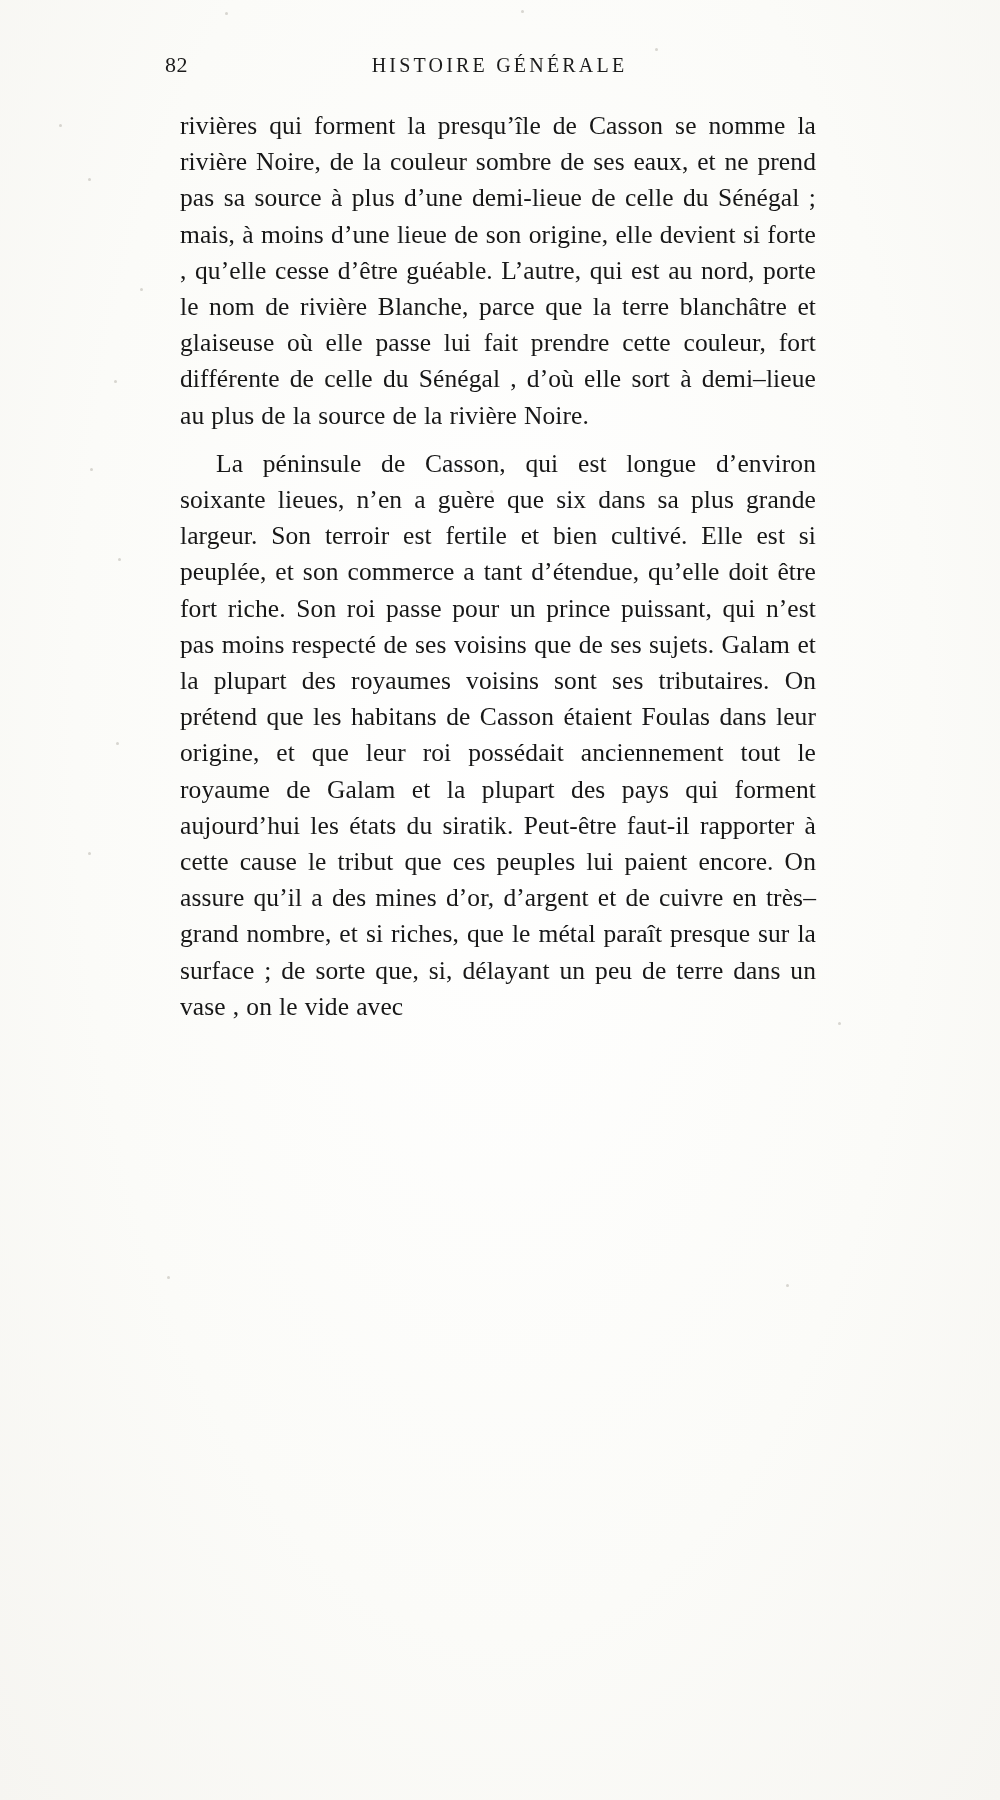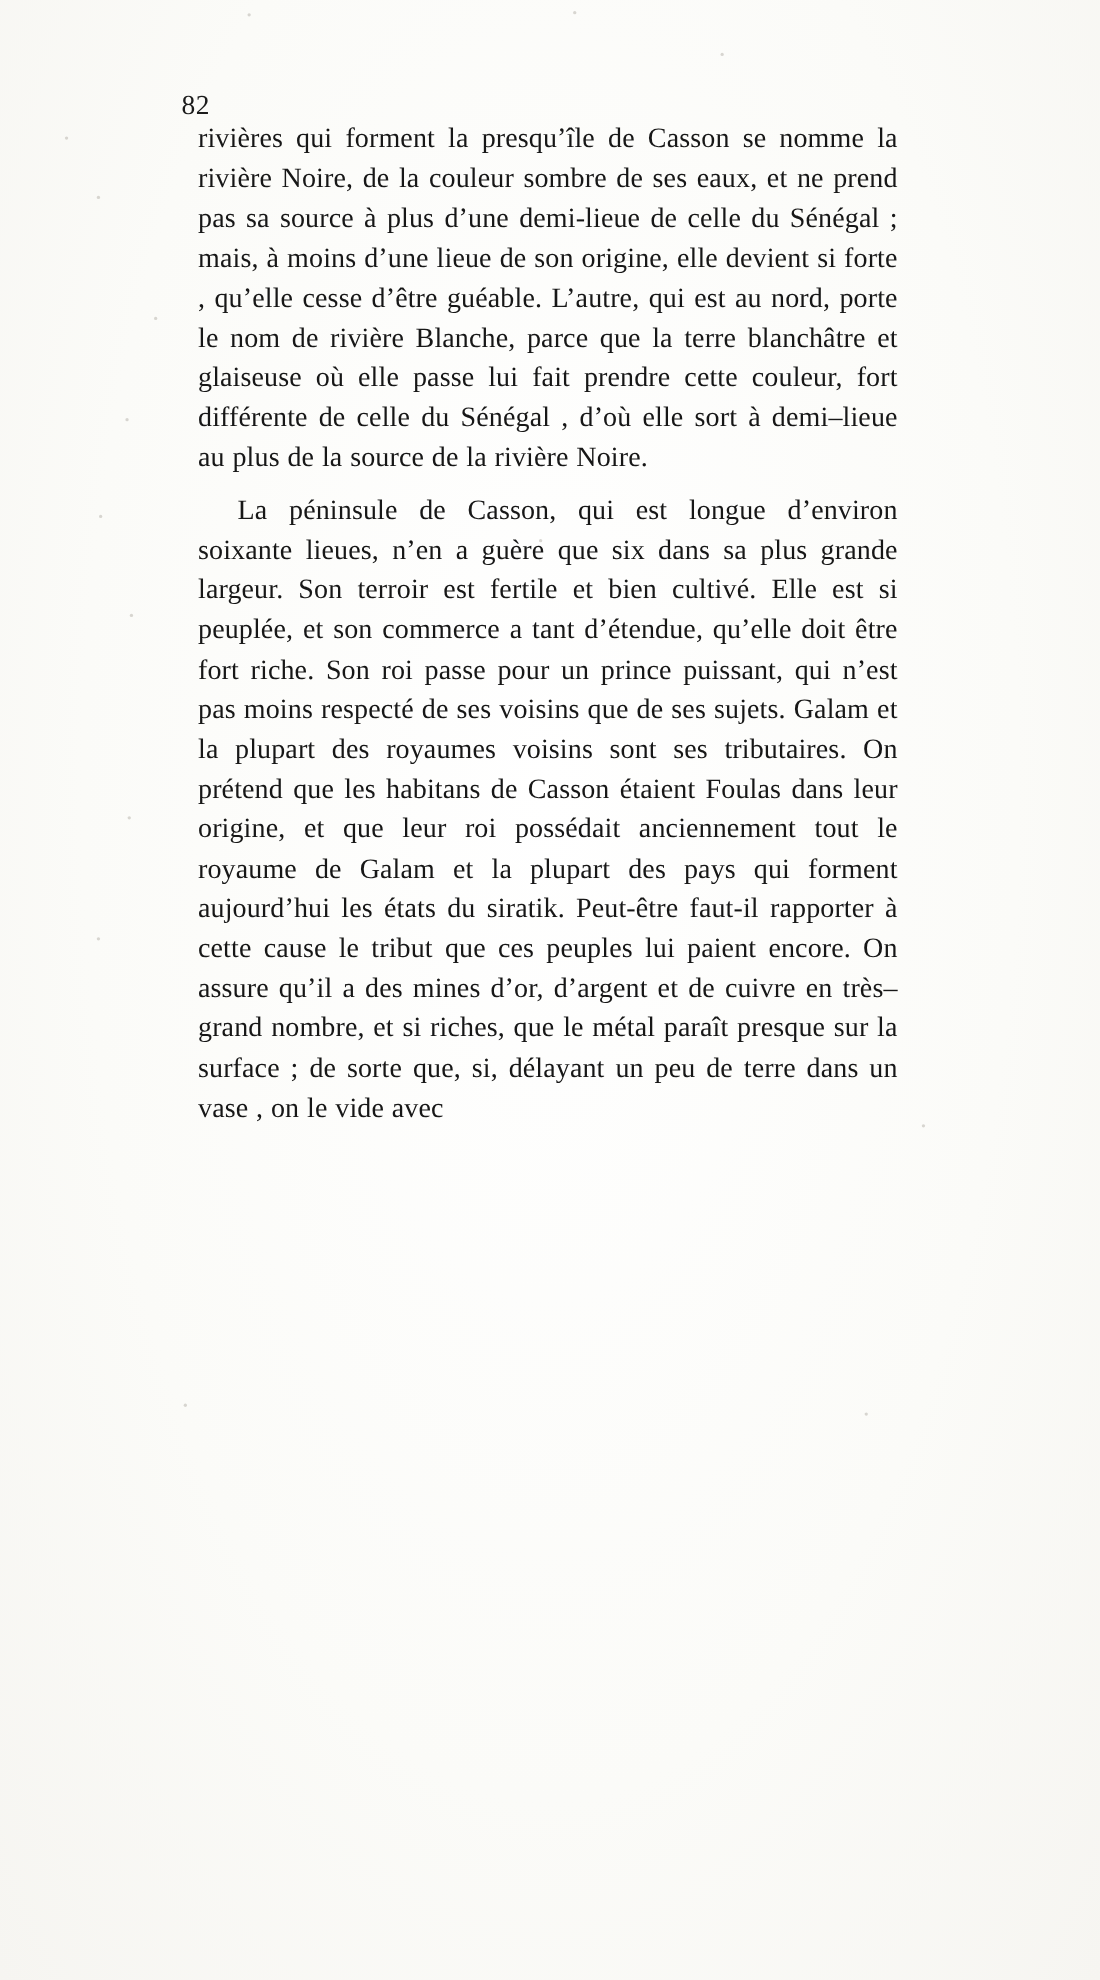--- a/index.html
+++ b/index.html
@@ -32,25 +32,24 @@
   .header {
     position: absolute;
     top: 52px;
     left: 165px;
     width: 670px;
     height: 32px;
     display: flex;
     align-items: baseline;
   }
   .folio {
-    font-size: 25px;
+    font-size: 22px;
     letter-spacing: 0.5px;
     font-family: "Liberation Serif", serif;
     color: #1b1b1b;
-    margin-top: 31px;
   }
   .running-head {
     flex: 1;
     text-align: center;
     font-size: 20px;
     letter-spacing: 3.2px;
     font-variant: small-caps;
     text-transform: uppercase;
     color: #1b1b1b;
     padding-right: 24px;
@@ -86,20 +85,21 @@
   }
 </style>
 </head>
 <body>
 
 <div class="page">
   <div class="paper-tint"></div>
 
   <div class="header">
     <span class="folio">82</span>
+    <span class="running-head">HISTOIRE GÉNÉRALE</span>
   </div>
 
   <div class="textblock">
     <p class="para">rivières qui forment la presqu’île de Casson se nomme la rivière Noire, de la couleur sombre de ses eaux, et ne prend pas sa source à plus d’une demi-lieue de celle du Sénégal ; mais, à moins d’une lieue de son origine, elle devient si forte , qu’elle cesse d’être guéable. L’autre, qui est au nord, porte le nom de rivière Blanche, parce que la terre blanchâtre et glaiseuse où elle passe lui fait prendre cette couleur, fort différente de celle du Sénégal , d’où elle sort à demi–lieue au plus de la source de la rivière Noire.</p>
     <p class="para indent">La péninsule de Casson, qui est longue d’environ soixante lieues, n’en a guère que six dans sa plus grande largeur. Son terroir est fertile et bien cultivé. Elle est si peuplée, et son commerce a tant d’étendue, qu’elle doit être fort riche. Son roi passe pour un prince puissant, qui n’est pas moins respecté de ses voisins que de ses sujets. Galam et la plupart des royaumes voisins sont ses tributaires. On prétend que les habitans de Casson étaient Foulas dans leur origine, et que leur roi possédait anciennement tout le royaume de Galam et la plupart des pays qui forment aujourd’hui les états du siratik. Peut-être faut-il rapporter à cette cause le tribut que ces peuples lui paient encore. On assure qu’il a des mines d’or, d’argent et de cuivre en très–grand nombre, et si riches, que le métal paraît presque sur la surface ; de sorte que, si, délayant un peu de terre dans un vase , on le vide avec</p>
   </div>
 
   <div class="speck" style="left:225px;  top:12px;  width:3px; height:3px;"></div>
   <div class="speck" style="left:521px;  top:10px;  width:3px; height:3px;"></div>
   <div class="speck" style="left:655px;  top:48px;  width:3px; height:3px;"></div>

